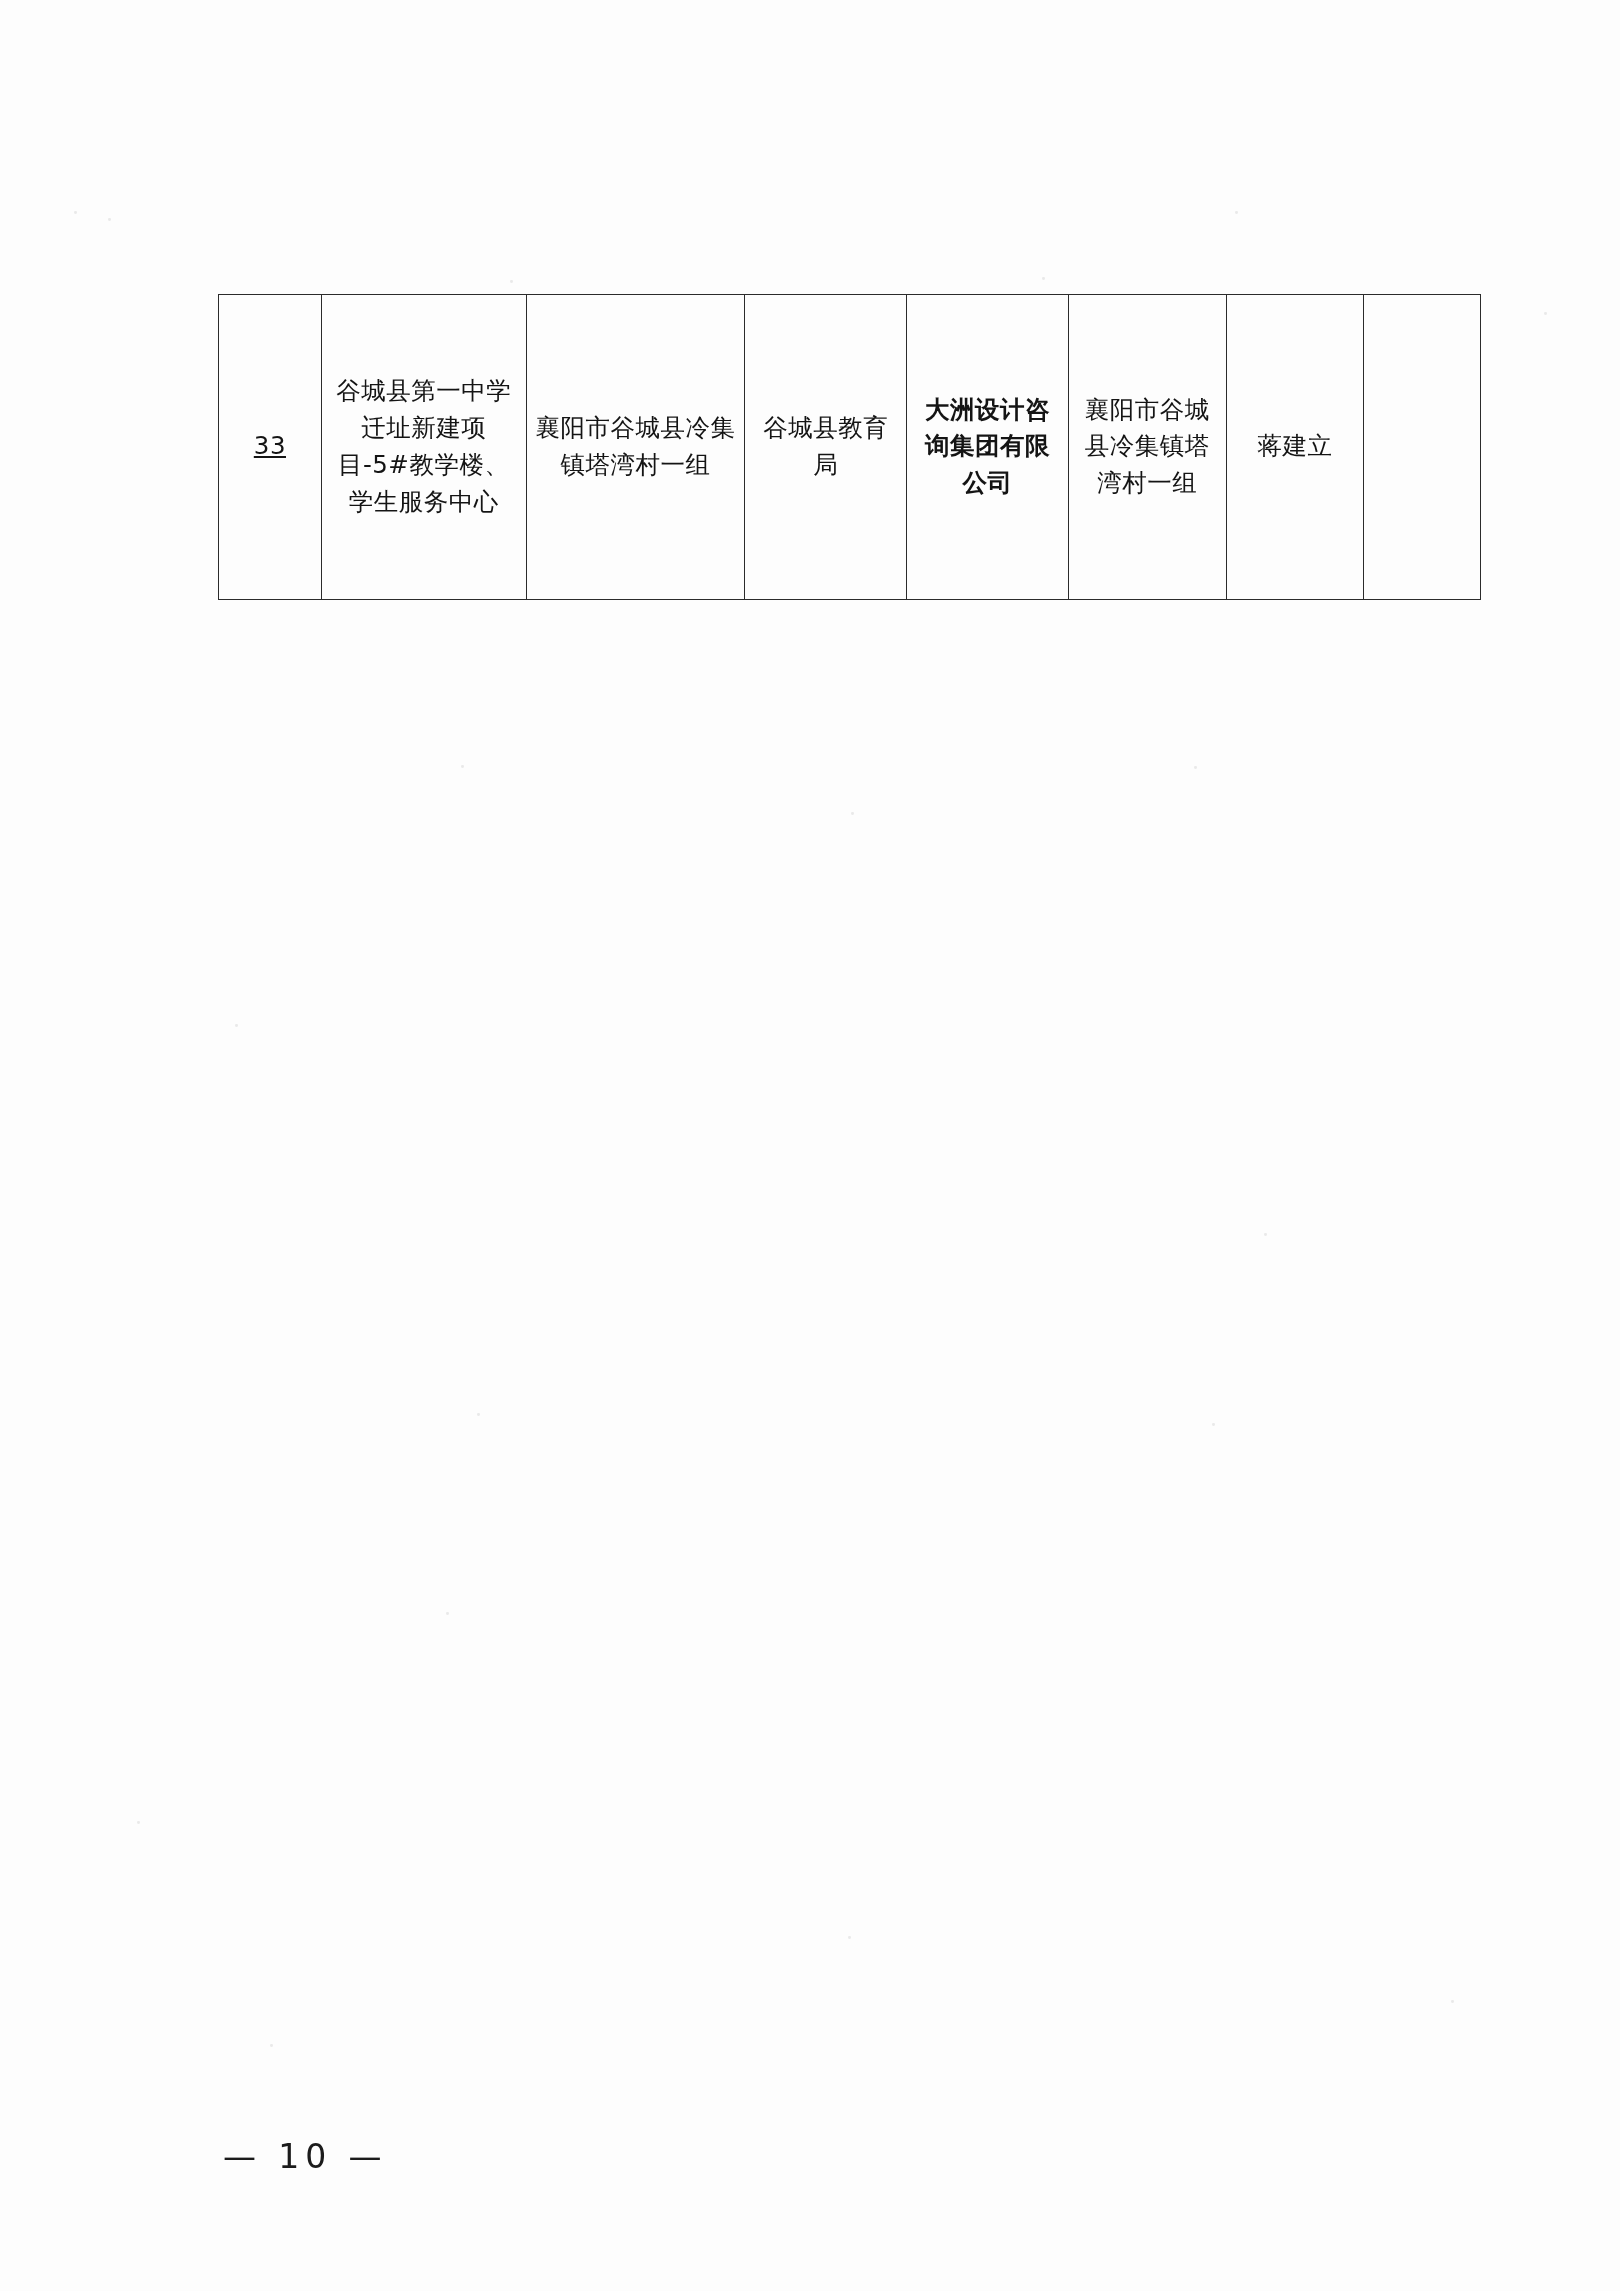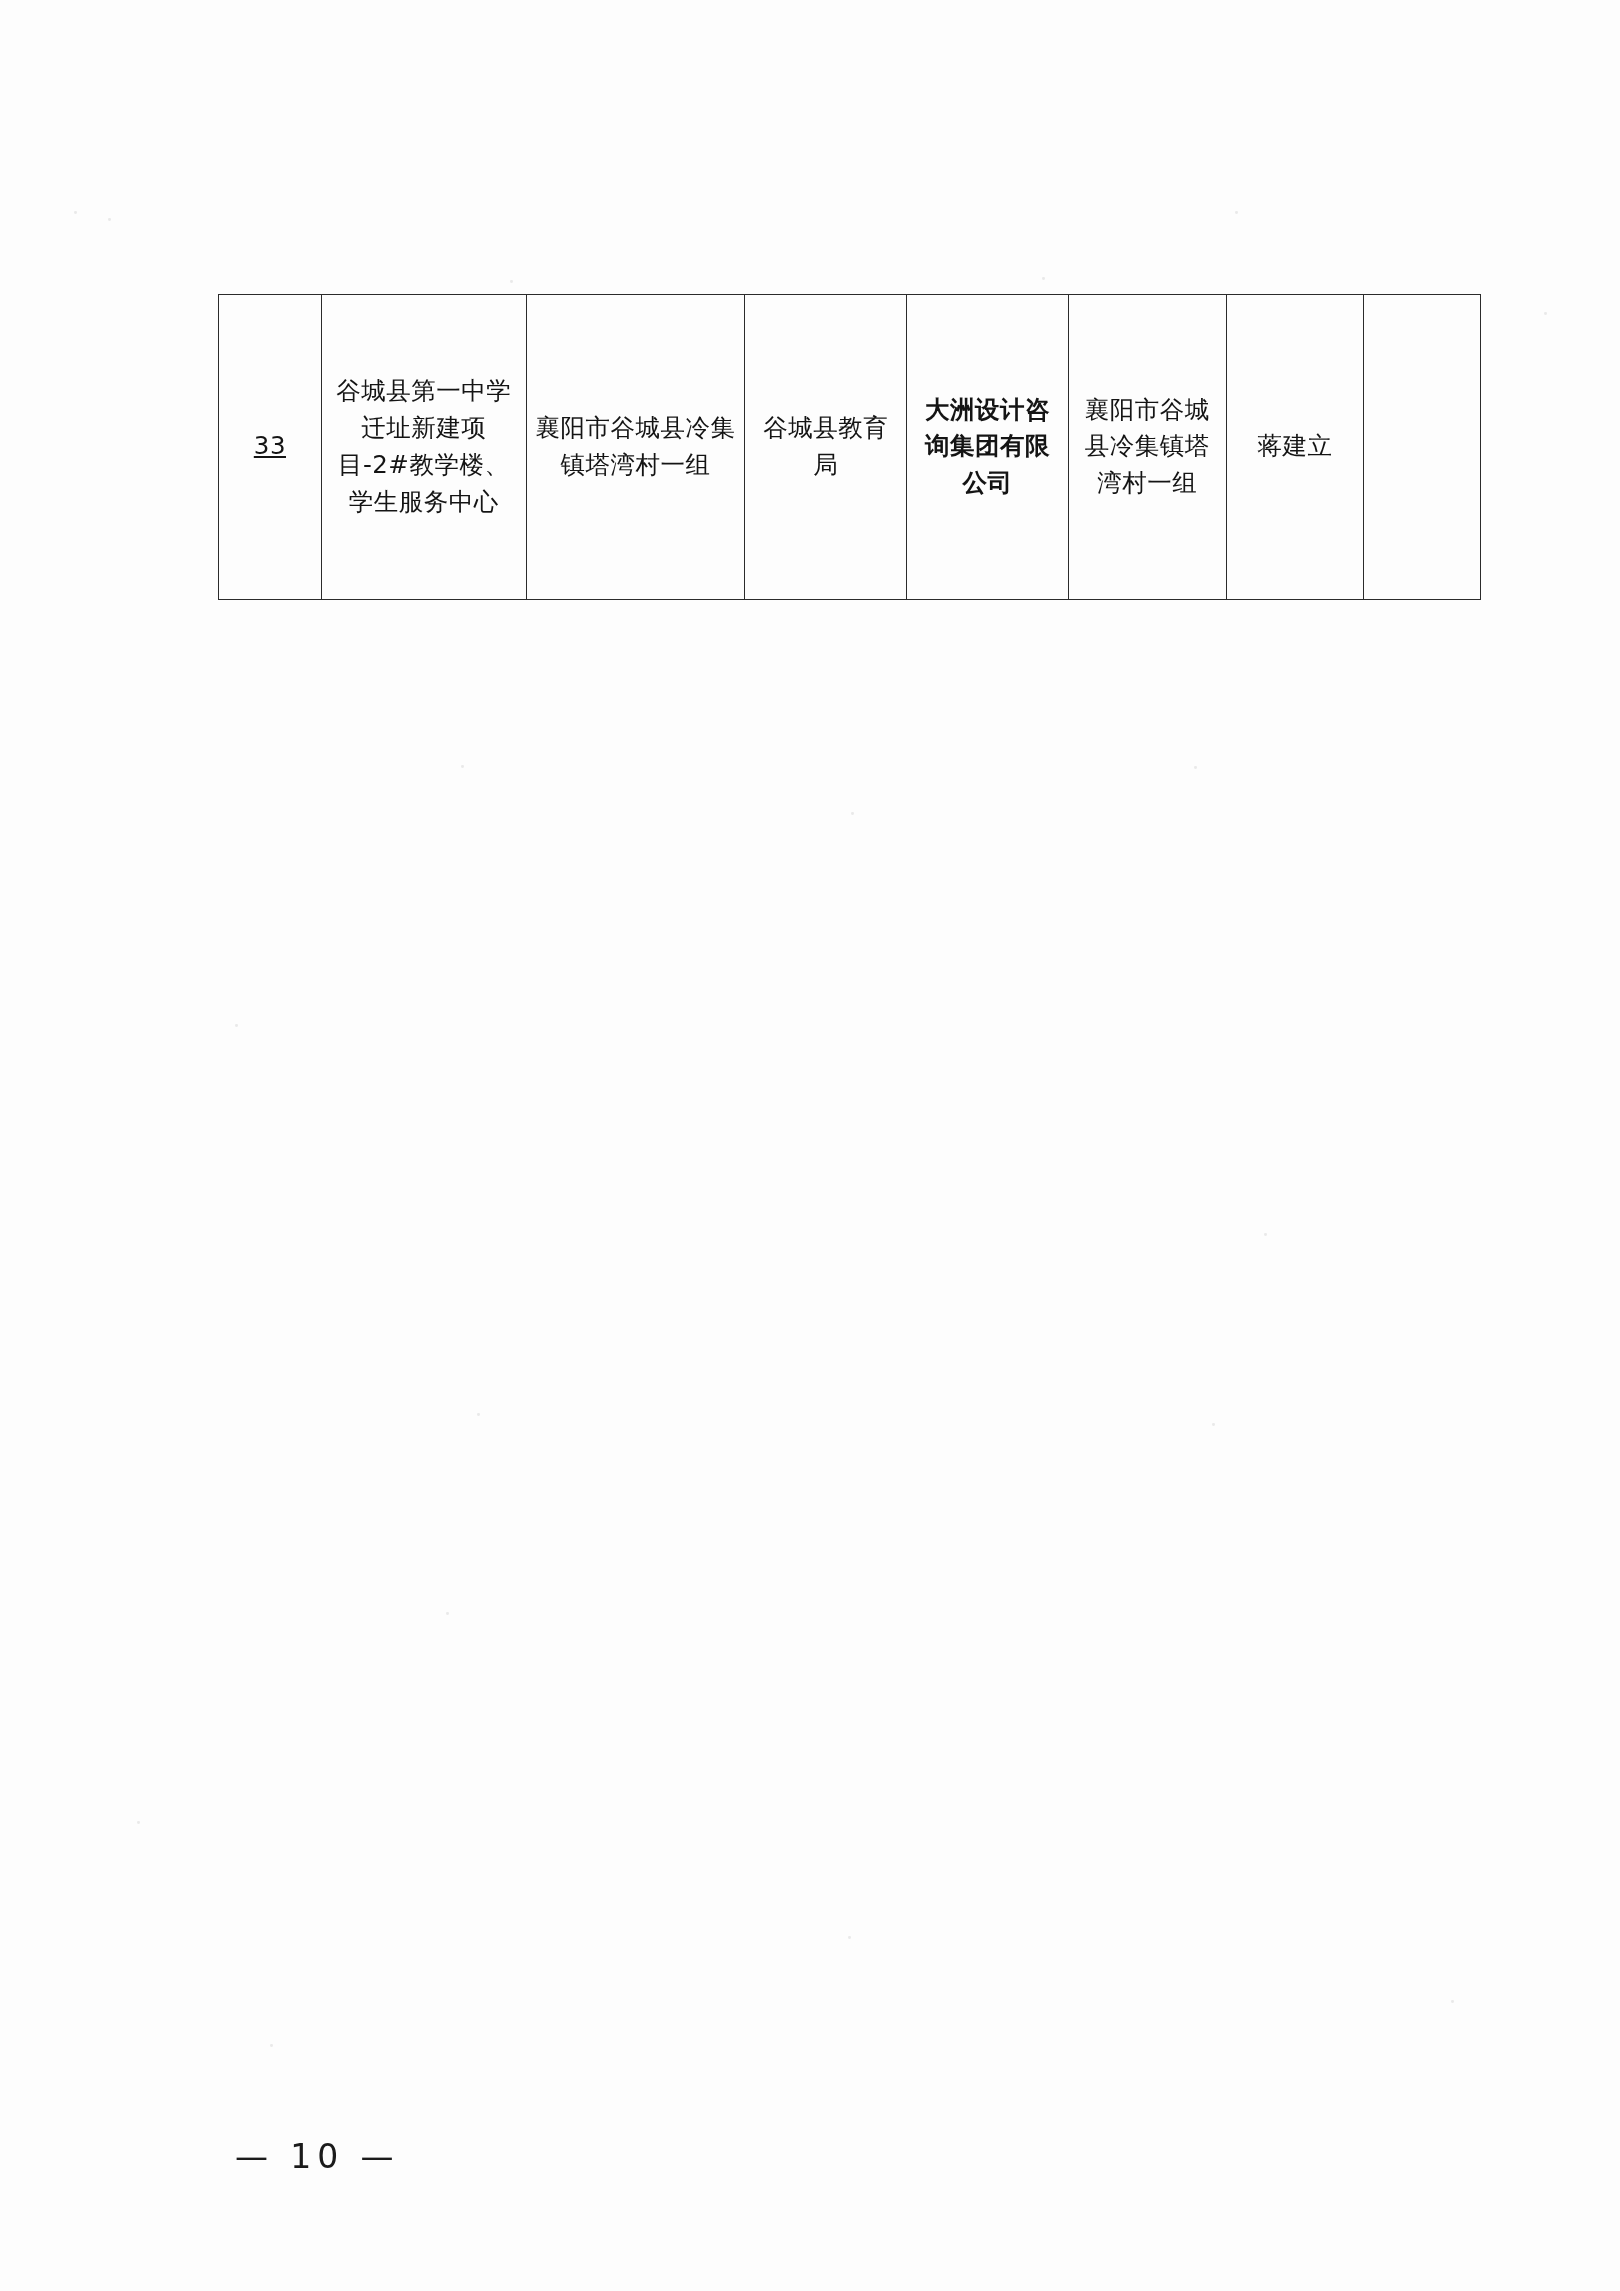--- a/index.html
+++ b/index.html
@@ -60,21 +60,20 @@
   td.c-blank   { width: 104px; }
   .row-body td { height: 284px; }
   .footer-page {
     position: absolute;
     left: 223px;
     top: 2137px;
     font-family: "DejaVu Sans", sans-serif;
     font-size: 33px;
     letter-spacing: 5.9px;
     color: #1b1b1b;
-    margin-left: 12px;
   }
 </style>
 </head>
 <body>
 
 <div class="page">
 
   <span class="speckle" style="left:74px;  top:211px;"></span>
   <span class="speckle" style="left:108px; top:218px;"></span>
   <span class="speckle" style="left:510px; top:280px;"></span>
@@ -92,21 +91,21 @@
   <span class="speckle" style="left:446px; top:1612px;"></span>
   <span class="speckle" style="left:848px; top:1936px;"></span>
   <span class="speckle" style="left:1451px;top:2000px;"></span>
   <span class="speckle" style="left:270px; top:2044px;"></span>
 
   <div class="table-wrap">
     <table class="doc-table">
       <tbody>
         <tr class="row-body">
           <td class="c-no">33</td>
-          <td class="c-project">谷城县第一中学迁址新建项目-2#教学楼、学生服务中心</td>
+          <td class="c-project">谷城县第一中学迁址新建项目-5#教学楼、学生服务中心</td>
           <td class="c-unit">襄阳市谷城县冷集镇塔湾村一组</td>
           <td class="c-owner">谷城县教育局</td>
           <td class="c-design">大洲设计咨询集团有限公司</td>
           <td class="c-addr">襄阳市谷城县冷集镇塔湾村一组</td>
           <td class="c-person">蒋建立</td>
           <td class="c-blank"></td>
         </tr>
       </tbody>
     </table>
   </div>

